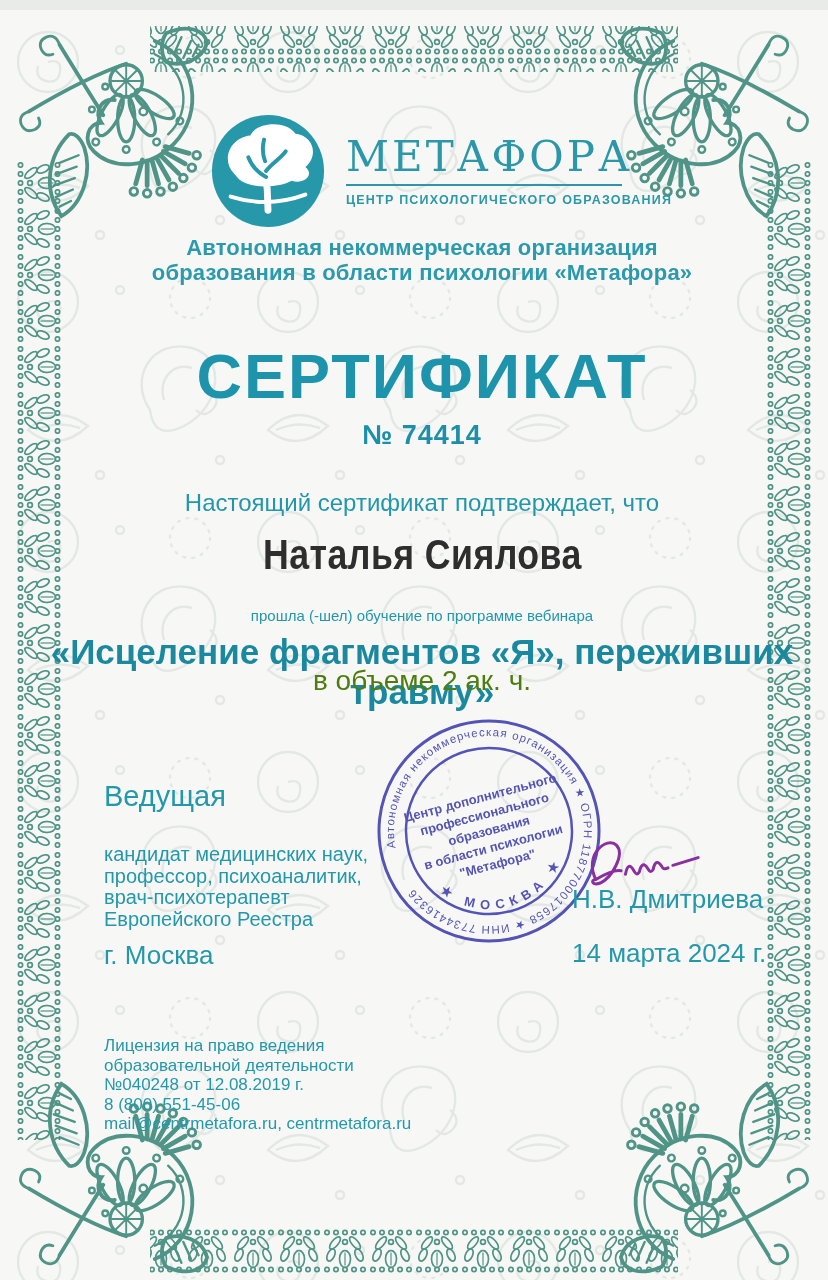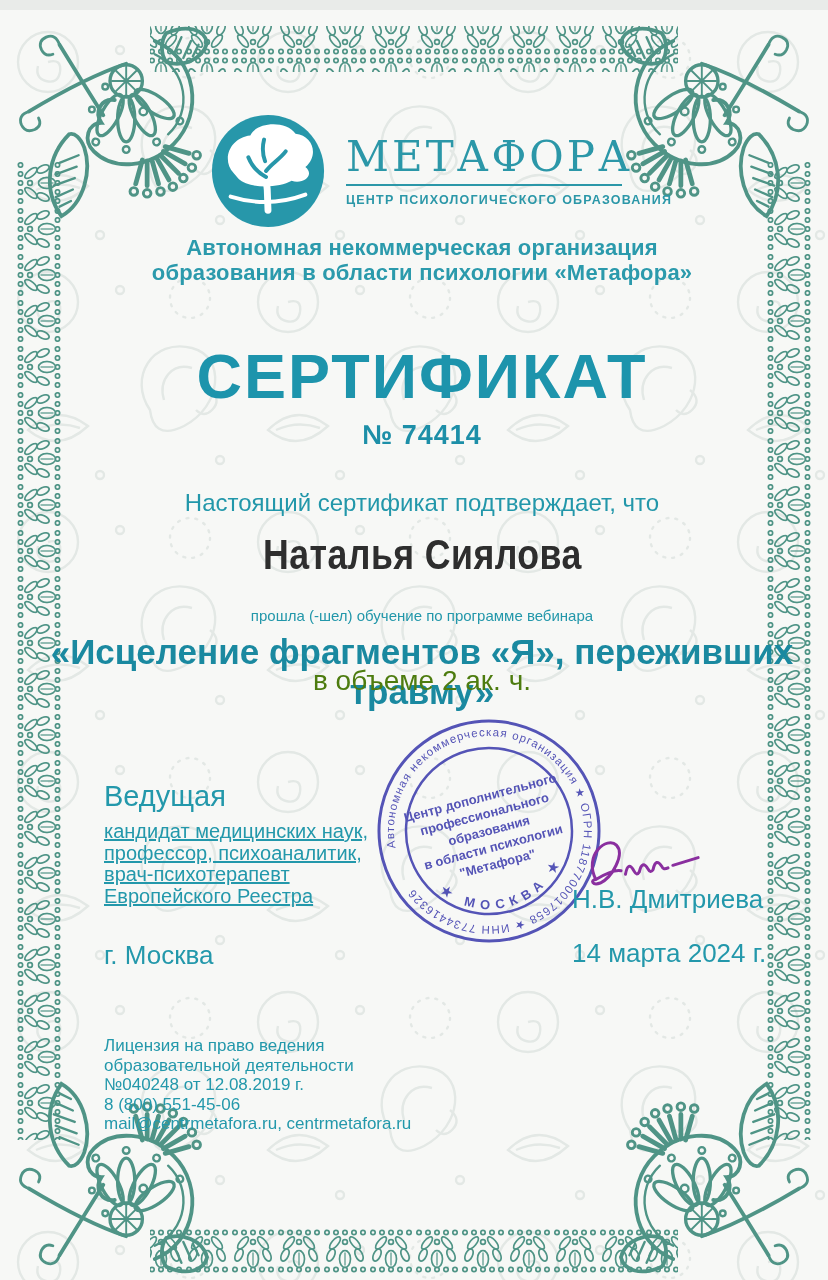--- a/index.html
+++ b/index.html
@@ -161,21 +161,21 @@
 
   <div class="abs centered confirms" style="top:479px;">Настоящий сертификат подтверждает, что</div>
   <div class="abs centered name-row" style="top:521px;">
     <span class="squeeze">Наталья Сиялова</span>
   </div>
   <div class="abs centered passed" style="top:597px;">прошла (-шел) обучение по программе вебинара</div>
   <div class="abs centered program" style="top:622px;">«Исцеление фрагментов «Я», переживших травму»</div>
   <div class="abs centered volume" style="top:655px;">в объеме 2 ак. ч.</div>
 
   <div class="abs leader-role" style="left:104px;top:770px;">Ведущая</div>
-  <div class="abs credentials" style="left:104px;top:811px;text-decoration:underline;">
+  <div class="abs credentials" style="left:104px;top:834px;">
     <div>кандидат медицинских наук,</div>
     <div>профессор, психоаналитик,</div>
     <div>врач-психотерапевт</div>
     <div>Европейского Реестра</div>
   </div>
   <div class="abs city" style="left:104px;top:930px;">г. Москва</div>
 
   <svg class="abs stamp-wrap" style="left:360px;top:692px;" width="258" height="258" viewBox="-129 -129 258 258" aria-hidden="true">
     <defs>
       <path id="ringPath" d="M -95,0 A 95,95 0 0 1 95,0 A 95,95 0 0 1 -95,0"></path>

